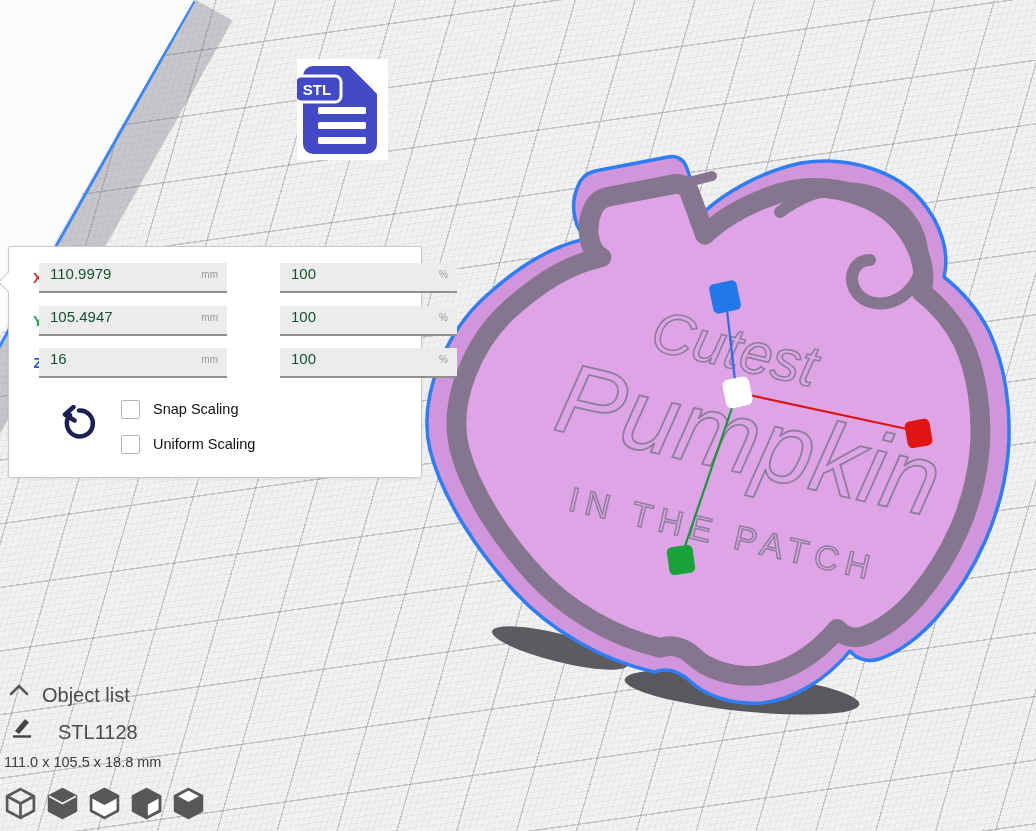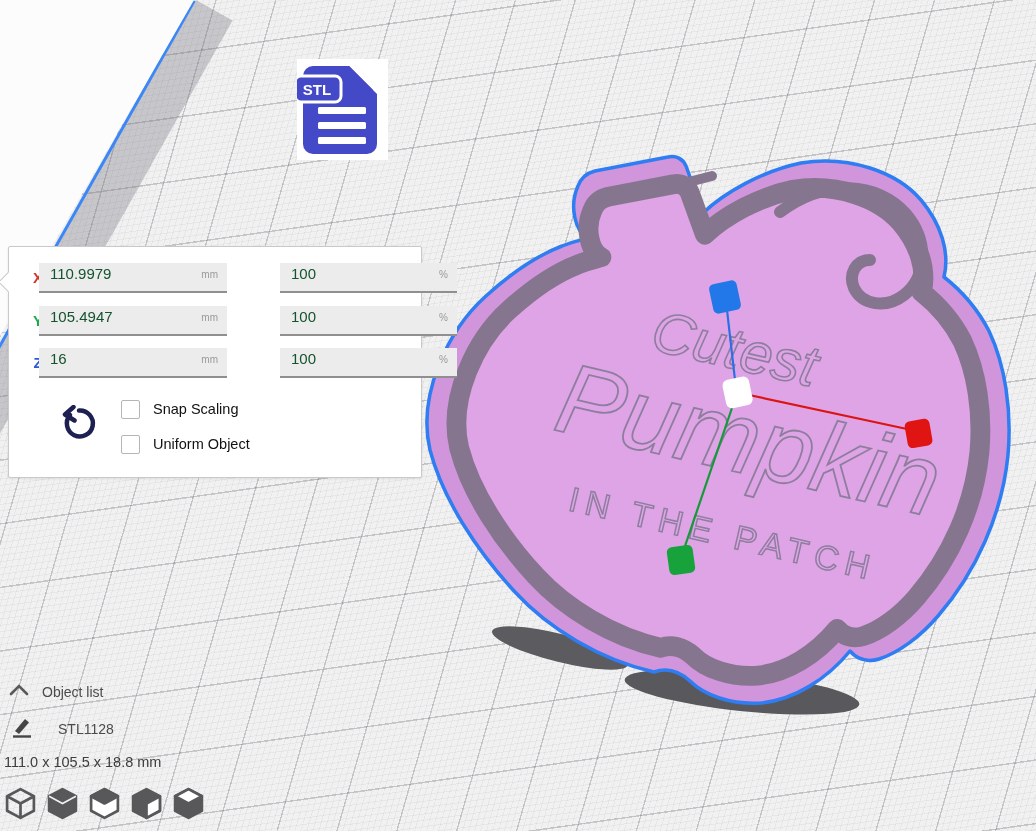--- a/index.html
+++ b/index.html
@@ -66,21 +66,21 @@
   .f2{left:227px;width:177px;margin-left:44px;}
   .check-row{position:absolute;left:112px;height:20px;display:flex;align-items:center;gap:13px;}
   .check-row input[type=checkbox]{
     width:19px;height:19px;margin:0;accent-color:#ffffff;border:1px solid #b5b5b5;
     appearance:none;background:#fff;border-radius:2px;
   }
   .check-row .cb-label{font-size:14.5px;color:#111111;}
   .reset-btn{position:absolute;left:48px;top:158px;width:40px;height:42px;cursor:pointer;}
 
   
-  .footer-text{position:absolute;color:#4b4b4b;font-size:14px;}
+  .footer-text{position:absolute;color:#4b4b4b;font-size:20px;}
   .dims-text{position:absolute;color:#3d3d3d;font-size:14.5px;}
   .view-toolbar{position:absolute;left:4px;top:787px;display:flex;gap:9px;}
   .view-btn{width:33px;height:33px;cursor:pointer;}
 
   .abs{position:absolute;}
 </style>
 </head>
 <body>
 
 <div class="stage">
@@ -224,21 +224,21 @@
         <path d="M 16.5,2 L 8,9.5 L 17.5,15.5" fill="none" stroke="#1d2050" stroke-width="4.5" stroke-linecap="round" stroke-linejoin="round"></path>
       </svg>
     </div>
 
     <div class="check-row" style="top:152px;">
       <input type="checkbox" style="">
       <span class="cb-label">Snap Scaling</span>
     </div>
     <div class="check-row" style="top:187px;">
       <input type="checkbox" style="">
-      <span class="cb-label">Uniform Object</span>
+      <span class="cb-label">Uniform Scaling</span>
     </div>
   </div>
 
   <svg class="abs" style="left:8px;top:683px;" width="22" height="14" viewBox="0 0 22 14">
     <path d="M 3,11 L 11,3 L 19,11" fill="none" stroke="#5a5a5a" stroke-width="2.6" stroke-linecap="round"></path>
   </svg>
   <div class="footer-text" style="left:42px;top:684px;">Object list</div>
 
   <svg class="abs" style="left:10px;top:715px;" width="24" height="24" viewBox="0 0 24 24">
     <path d="M 5,16 L 15,4 L 19,7.5 L 9,19 Z" fill="#454545"></path>

